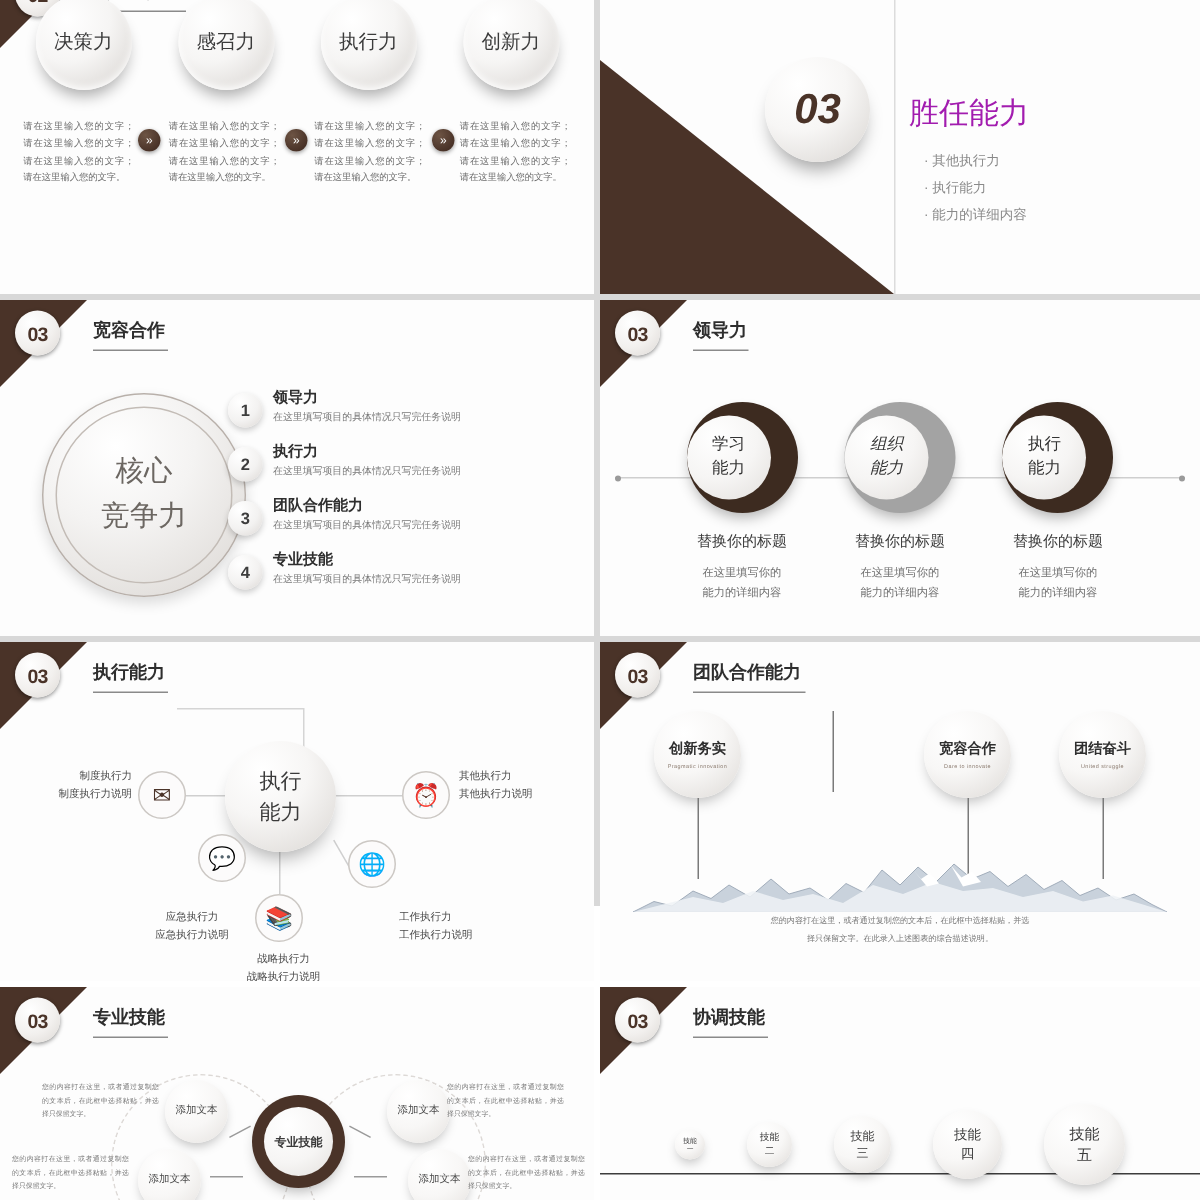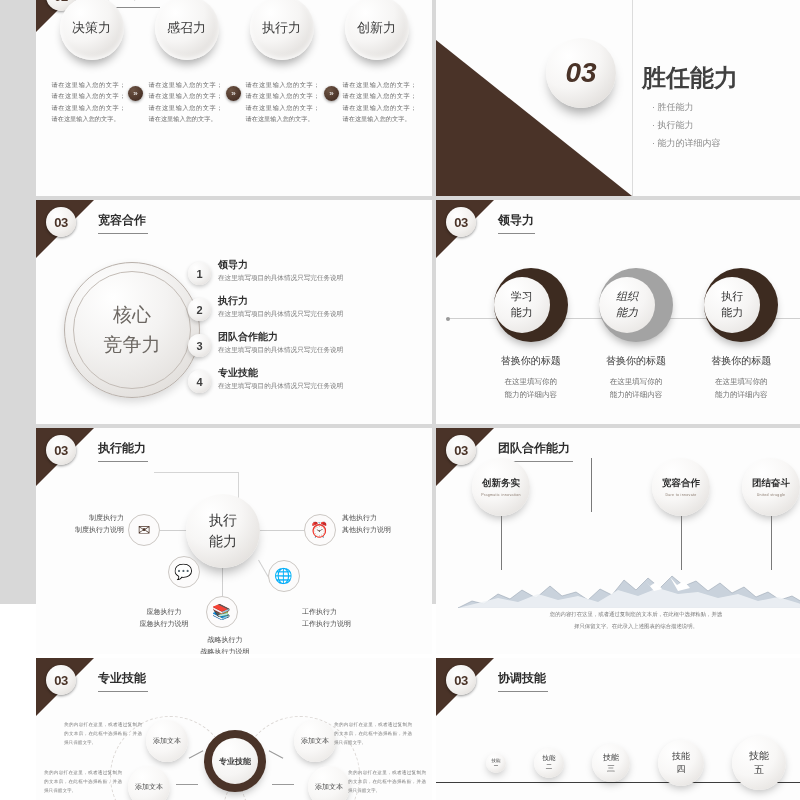--- a/index.html
+++ b/index.html
@@ -10,21 +10,20 @@
     overflow: hidden;
   }
   .grid {
     width: 800px; height: 604px;
     display: grid;
     grid-template-columns: 396px 400px;
     grid-template-rows: 196px 224px 226px 154px;
     column-gap: 4px;
     row-gap: 4px;
     background: #d8d8d8;
-    padding-left: 36px;
   }
   .slide {
     position: relative;
     background: #fdfdfd;
     overflow: hidden;
   }
   
   .corner {
     position: absolute; top: 0; left: 0;
     width: 0; height: 0;
@@ -80,21 +79,21 @@
   }
   .s2-divider { position: absolute; left: 196px; top: 0; width: 1px; height: 100%; background: #dcdcdc; }
   .s2-bigball {
     position: absolute; left: 110px; top: 38px;
     width: 70px; height: 70px; border-radius: 50%;
     background: radial-gradient(circle at 32% 26%, #ffffff 0%, #f7f6f5 45%, #e0ddda 86%, #d2cecb 100%);
     box-shadow: 0 9px 12px -4px rgba(0,0,0,0.35);
     display: flex; align-items: center; justify-content: center;
     font-size: 28px; font-weight: bold; color: #4a3328; font-style: italic;
   }
-  .s2-title { position: absolute; left: 206px; top: 62px; font-size: 24px; font-weight: bold; color: #404040; }
+  .s2-title { position: absolute; left: 206px; top: 62px; font-size: 20px; font-weight: normal; color: #a21caf; }
   .s2-list { position: absolute; left: 216px; top: 98px; font-size: 9px; color: #8a8a8a; line-height: 2.0; }
 
   
   .s3-ring {
     position: absolute; left: 28px; top: 62px;
     width: 136px; height: 136px; border-radius: 50%;
     border: 1px solid #b8b0aa;
     background: radial-gradient(circle at 36% 26%, #ffffff 0%, #f4f3f2 40%, #e3e0dd 80%, #d6d2cf 100%);
     box-shadow: 0 4px 9px rgba(0,0,0,0.14);
   }
@@ -153,21 +152,21 @@
   .node {
     position: absolute; width: 32px; height: 32px; border-radius: 50%;
     border: 1px solid #ccc8c4; background: #fcfbfb;
     display: flex; align-items: center; justify-content: center;
     font-size: 15px; color: #4a3328; z-index: 3;
   }
   .nlab { position: absolute; font-size: 7px; color: #4a4a4a; line-height: 1.7; }
   .spoke { position: absolute; background: #cfcfcf; z-index: 1; }
 
   
-  .s6-wrap { position: absolute; top: 30px; left: 0; width: 100%;
+  .s6-wrap { position: absolute; top: 46px; left: 0; width: 100%;
              display: flex; justify-content: space-around; padding: 0 20px; }
   .pin { width: 58px; text-align: center; }
   .pin-head {
     width: 58px; height: 58px; border-radius: 50%;
     background: radial-gradient(circle at 34% 26%, #ffffff 0%, #f8f7f6 46%, #e3e0dd 88%, #d5d1ce 100%);
     box-shadow: 0 5px 9px -3px rgba(0,0,0,0.28);
     display: flex; flex-direction: column; align-items: center; justify-content: center;
   }
   .pin-zh { font-size: 9.5px; font-weight: bold; color: #2f2f2f; }
   .pin-en { font-size: 3.6px; color: #8a7a6e; margin-top: 3px; letter-spacing: 0.3px; }
@@ -245,21 +244,21 @@
       <div class="chev" style="left:288px;">»</div>
     </div>
   </div>
 
   <div class="slide">
     <div class="s2-tri"></div>
     <div class="s2-divider"></div>
     <div class="s2-bigball">03</div>
     <div class="s2-title">胜任能力</div>
     <div class="s2-list">
-      <div>· 胜任能力</div>
+      <div>· 其他执行力</div>
       <div>· 执行能力</div>
       <div>· 能力的详细内容</div>
     </div>
   </div>
 
   <div class="slide">
     <div class="corner"></div>
     <div class="corner-badge">03</div>
     <div class="corner-title">
       <span>宽容合作</span>

